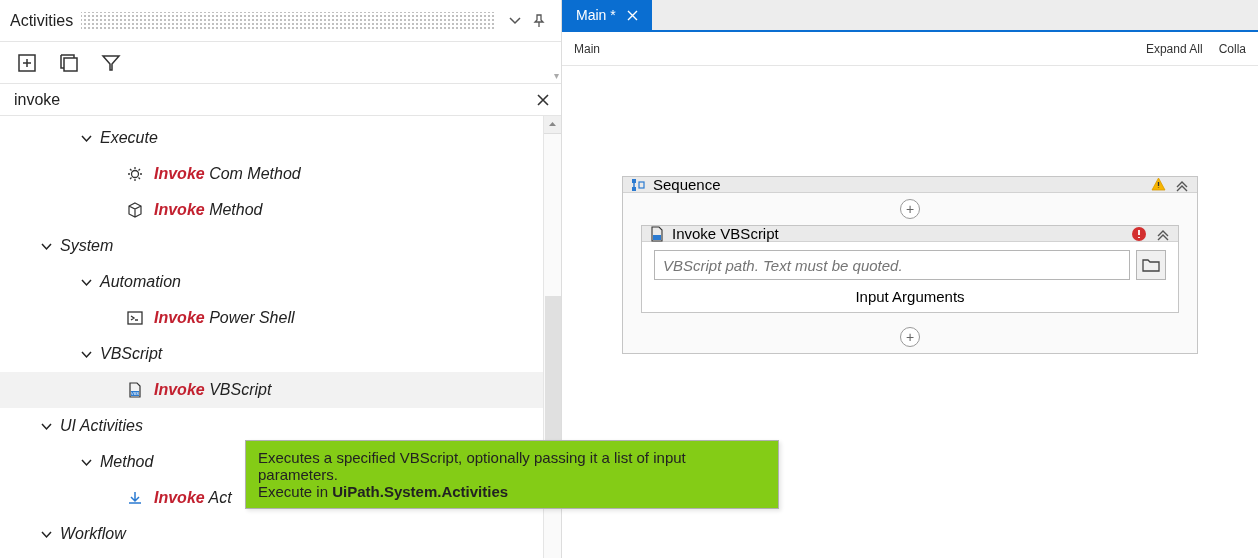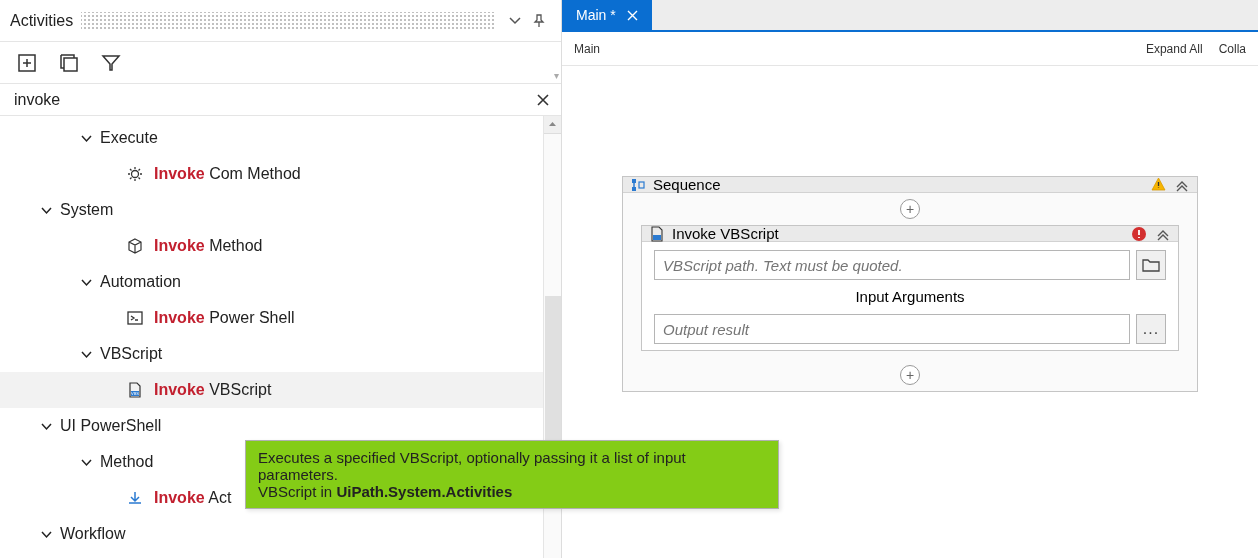--- a/index.html
+++ b/index.html
@@ -16,21 +16,21 @@
 .toolbar-handle { position: absolute; right: 2px; bottom: 2px; color: #aaa; font-size: 10px; }
 .search-row { height: 32px; display: flex; align-items: center; border-bottom: 1px solid #e5e5e5; padding: 0 6px 0 14px; }
 .search-input { flex: 1; border: none; outline: none; font-size: 16px; color: #222; }
 .clear-btn { width: 24px; height: 24px; display:flex; align-items:center; justify-content:center; color:#444; cursor:pointer; font-size:15px; }
 
 .tree-wrap { flex: 1; position: relative; overflow: hidden; }
 .v-scrollbar { position: absolute; right: 0; top: 0; width: 18px; height: 100%; border-left: 1px solid #e5e5e5; background: #fafafa; }
 .scroll-up { position:absolute; top:0; width:100%; height:18px; display:flex; align-items:center; justify-content:center; color:#666; background:#f0f0f0; border-bottom:1px solid #ddd;}
 .scroll-thumb { position:absolute; top:180px; left:1px; width:16px; height:200px; background:#e0e0e0; }
 .tree { padding-top: 4px; }
-.tree-row { height: 36px; display: flex; align-items: center; font-size: 16px; color: #222; cursor: pointer; }
+.tree-row { height: 36px; display: flex; align-items: center; font-size: 16px; color: #222; cursor: pointer; font-style: italic; }
 .tree-row.selected { background: #f2f2f2; }
 .chev { width: 16px; display:inline-flex; align-items:center; justify-content:center; color:#333; margin-right:6px; }
 .node-icon { width: 22px; height: 22px; display:inline-flex; align-items:center; justify-content:center; margin-right:8px; color:#333; }
 .hl { color: #c2202f; font-weight: 600; }
 .ind-1 { padding-left: 78px; }
 .ind-2 { padding-left: 38px; }
 .ind-3 { padding-left: 78px; }
 .ind-4 { padding-left: 124px; }
 
 
@@ -126,35 +126,35 @@
       </div>
       <div class="tree-row ind-4">
         <span class="node-icon">
             <svg width="18" height="18" viewBox="0 0 18 18">
               <circle cx="9" cy="9" r="3.5" fill="none" stroke="#333" stroke-width="1.3"></circle>
               <path d="M9 2 L9 4 M9 14 L9 16 M2 9 L4 9 M14 9 L16 9 M4 4 L5.5 5.5 M12.5 12.5 L14 14 M4 14 L5.5 12.5 M12.5 5.5 L14 4" stroke="#333" stroke-width="1.3"></path>
             </svg>
           </span>
         <span><span class="hl">Invoke</span><span> Com Method</span></span>
       </div>
+      <div class="tree-row ind-4">
+        <span class="node-icon">
+            <svg width="18" height="18" viewBox="0 0 18 18">
+              <path d="M9 2 L15 5 L15 13 L9 16 L3 13 L3 5 Z M3 5 L9 8 L15 5 M9 8 L9 16" fill="none" stroke="#333" stroke-width="1.2"></path>
+            </svg>
+          </span>
+        <span><span class="hl">Invoke</span><span> Method</span></span>
+      </div>
       <div class="tree-row ind-2">
         <span class="chev">
             <svg width="11" height="11" viewBox="0 0 11 11">
               <path d="M1 3 L5.5 8 L10 3" fill="none" stroke="#222" stroke-width="1.5"></path>
             </svg>
           </span>
         <span>System</span>
-      </div>
-      <div class="tree-row ind-4">
-        <span class="node-icon">
-            <svg width="18" height="18" viewBox="0 0 18 18">
-              <path d="M9 2 L15 5 L15 13 L9 16 L3 13 L3 5 Z M3 5 L9 8 L15 5 M9 8 L9 16" fill="none" stroke="#333" stroke-width="1.2"></path>
-            </svg>
-          </span>
-        <span><span class="hl">Invoke</span><span> Method</span></span>
       </div>
       <div class="tree-row ind-3">
         <span class="chev">
             <svg width="11" height="11" viewBox="0 0 11 11">
               <path d="M1 3 L5.5 8 L10 3" fill="none" stroke="#222" stroke-width="1.5"></path>
             </svg>
           </span>
         <span>Automation</span>
       </div>
       <div class="tree-row ind-4">
@@ -183,21 +183,21 @@
             </svg>
           </span>
         <span><span class="hl">Invoke</span><span> VBScript</span></span>
       </div>
       <div class="tree-row ind-2">
         <span class="chev">
             <svg width="11" height="11" viewBox="0 0 11 11">
               <path d="M1 3 L5.5 8 L10 3" fill="none" stroke="#222" stroke-width="1.5"></path>
             </svg>
           </span>
-        <span>UI PowerShell</span>
+        <span>UI Activities</span>
       </div>
       <div class="tree-row ind-3">
         <span class="chev">
             <svg width="11" height="11" viewBox="0 0 11 11">
               <path d="M1 3 L5.5 8 L10 3" fill="none" stroke="#222" stroke-width="1.5"></path>
             </svg>
           </span>
         <span>Method</span>
       </div>
       <div class="tree-row ind-4">
@@ -301,30 +301,26 @@
         <div class="inner-body">
           <div class="field-row">
             <input class="field-input" placeholder="VBScript path. Text must be quoted." style="">
             <div class="browse-btn">
               <svg width="18" height="14" viewBox="0 0 18 14">
                   <path d="M1 2 L6 2 L8 4 L17 4 L17 13 L1 13 Z" fill="none" stroke="#444" stroke-width="1.3"></path>
                 </svg>
             </div>
           </div>
           <div class="link-row"><span class="link-text">Input Arguments</span></div>
-          <div class="field-row">
-            <input class="field-input" placeholder="Output result" style="">
-            <div class="dots-btn">...</div>
-          </div>
         </div>
       </div>
 
       <div class="plus-row">
           <div class="plus-circle">+</div>
         </div>
     </div>
   </div>
 </div>
 
 <div class="tooltip-box">
   <div>Executes a specified VBScript, optionally passing it a list of input parameters.</div>
-  <div><span>VBScript in </span><b>UiPath.System.Activities</b></div>
+  <div><span>Execute in </span><b>UiPath.System.Activities</b></div>
 </div>
 
 </body></html>

